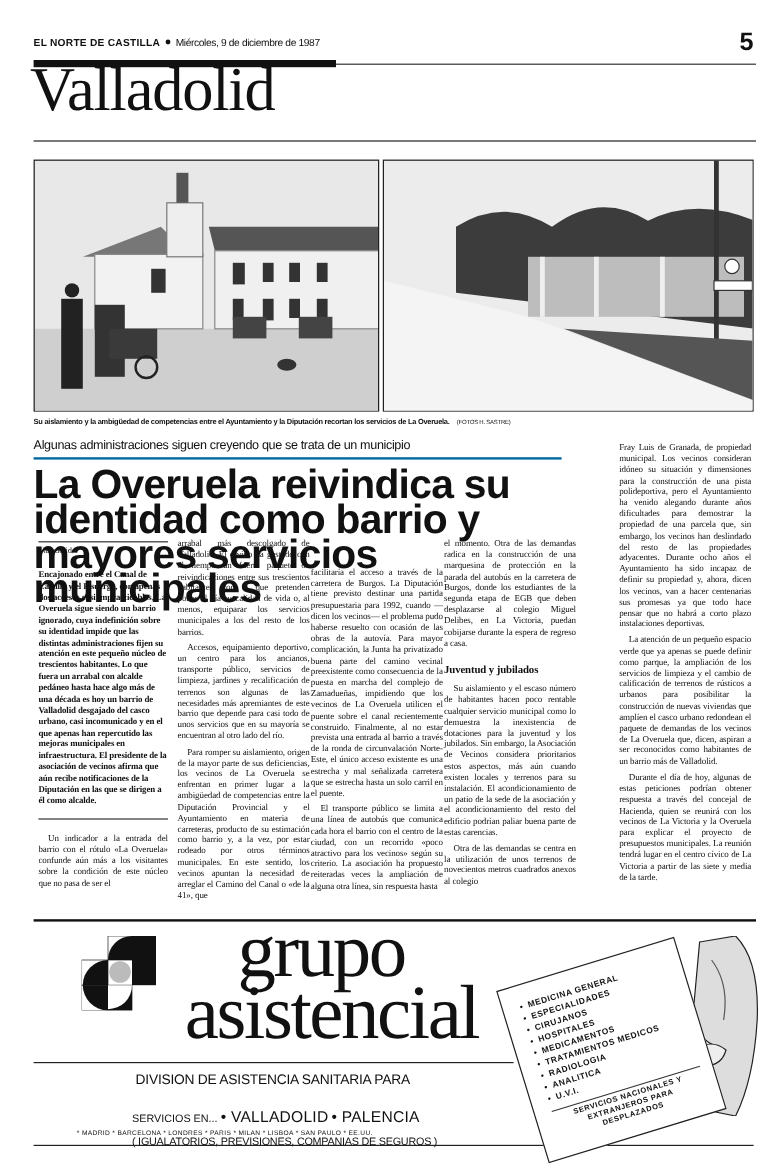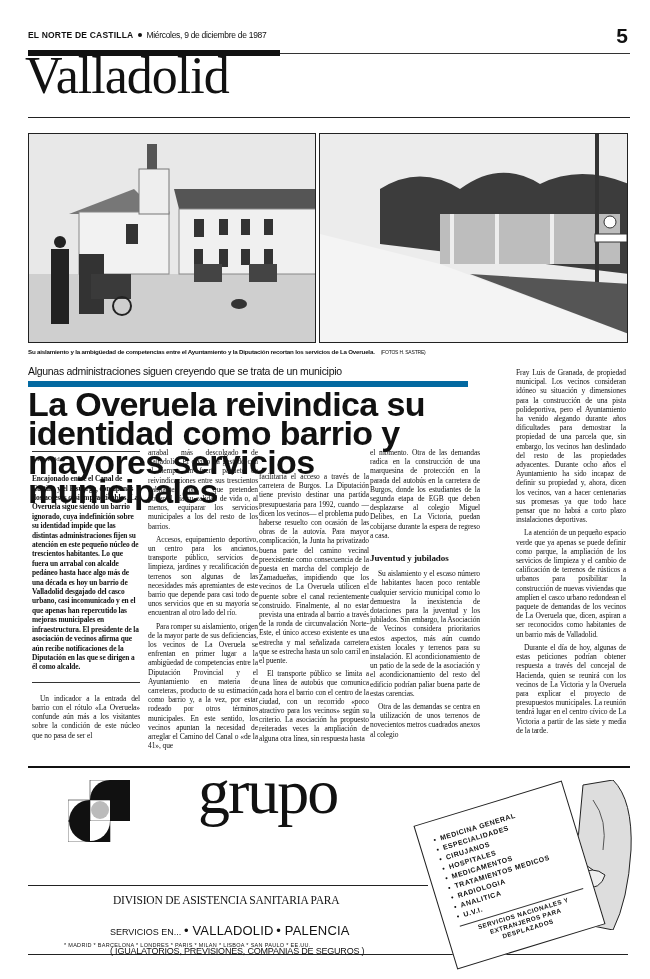--- a/index.html
+++ b/index.html
@@ -17,21 +17,21 @@
   .rule-under-title { position: absolute; left: 28px; top: 117px; width: 602px; height: 1px; background: #222; }
 
   .photos { position: absolute; left: 28px; top: 133px; width: 600px; height: 210px; }
   .photo { position: absolute; top: 0; height: 210px; overflow: hidden; border: 1px solid #222; }
   .photo.left { left: 0; width: 288px; background: #d8d8d8; }
   .photo.right { left: 291px; width: 309px; background: #dcdcdc; }
 
   .caption { position: absolute; left: 28px; top: 348px; width: 600px; font-family: "Liberation Sans", sans-serif; font-size: 6.2px; font-weight: bold; letter-spacing: -0.2px; }
   .caption .credit { font-weight: normal; font-size: 5px; margin-left: 6px; }
 
-  .kicker { position: absolute; left: 28px; top: 365px; width: 440px; font-family: "Liberation Sans", sans-serif; font-size: 10.5px; letter-spacing: -0.3px; padding-bottom: 4px; border-bottom: 6px solid #0369a1; }
+  .kicker { position: absolute; left: 28px; top: 365px; width: 440px; font-family: "Liberation Sans", sans-serif; font-size: 10.5px; letter-spacing: -0.3px; padding-bottom: 4px; border-bottom: 2px solid #0369a1; }
   .headline { position: absolute; left: 28px; top: 390px; width: 450px; font-family: "Liberation Sans", sans-serif; font-weight: bold; font-size: 34px; line-height: 29px; letter-spacing: -0.6px; }
 
   .col { position: absolute; font-family: "Liberation Serif", serif; font-size: 7.5px; line-height: 9.2px; text-align: justify; letter-spacing: -0.1px; }
   .col p { margin-bottom: 3px; }
   .col p.indent { text-indent: 8px; margin-top: 4px; }
   .col1 { left: 32px; top: 451px; width: 108px; }
   .col1 .byline { font-weight: normal; font-size: 7px; border-top: 1px solid #333; padding-top: 3px; margin-bottom: 10px; }
   .col1 .lede { font-weight: bold; font-size: 7.4px; line-height: 9.4px; text-align: left; margin-bottom: 11px; padding-bottom: 10px; border-bottom: 1px solid #333; }
   .col2 { left: 148px; top: 448px; width: 110px; }
   .col3 { left: 259px; top: 472px; width: 110px; }
@@ -39,21 +39,21 @@
   .col4 h3 { font-family: "Liberation Serif", serif; font-weight: bold; font-size: 9px; margin: 14px 0 6px 0; }
   .col5 { left: 516px; top: 368px; width: 110px; }
 
   .bottom-rule { position: absolute; left: 28px; top: 766px; width: 602px; height: 2px; background: #111; }
 
   .ad { position: absolute; left: 28px; top: 770px; width: 602px; height: 205px; }
   .logo { position: absolute; left: 40px; top: 10px; width: 62px; height: 62px; }
   .brand1 { position: absolute; left: 170px; top: -10px; font-family: "Liberation Serif", serif; font-size: 64px; letter-spacing: -2px; line-height: 1; }
   .brand2 { position: absolute; left: 126px; top: 42px; font-family: "Liberation Serif", serif; font-size: 64px; letter-spacing: -2px; line-height: 1; }
   .ad-rule { position: absolute; left: 0; top: 115px; width: 400px; height: 1px; background: #222; }
-  .ad-line1 { position: absolute; left: 85px; top: 124px; font-family: Liberation Serif, serif; font-size: 11.5px; letter-spacing: -0.2px; }
+  .ad-line1 { position: absolute; left: 85px; top: 124px; font-family: Liberation Sans, sans-serif; font-size: 11.5px; letter-spacing: -0.2px; }
   .ad-line2 { position: absolute; left: 82px; top: 140px; font-family: "Liberation Sans", sans-serif; font-size: 9px; letter-spacing: -0.2px; margin-top: 36px; }
   .ad-line3 { position: absolute; left: 82px; top: 153px; font-family: "Liberation Sans", sans-serif; font-size: 9px; text-align: right; }
   .ad-line3 .big { font-size: 13px; letter-spacing: 0.2px; }
   .ad-line4 { position: absolute; left: 36px; top: 172px; font-family: "Liberation Sans", sans-serif; font-size: 5.5px; letter-spacing: 0.3px; }
   .ad-rule2 { position: absolute; left: 0; top: 184px; width: 600px; height: 1px; background: #222; }
 
   .card { position: absolute; left: 404px; top: 30px; width: 155px; height: 150px; background: #fff; border: 1px solid #222; transform: rotate(-17deg); transform-origin: center; padding: 14px 10px 6px 14px; font-family: "Liberation Sans", sans-serif; font-weight: bold; font-size: 7px; letter-spacing: 0.5px; }
   .card li { list-style: none; line-height: 10px; }
   .card li::before { content: "•"; margin-right: 4px; }
   .card .foot { border-top: 1px solid #333; margin-top: 4px; padding-top: 2px; text-align: center; font-size: 6.3px; line-height: 8px; }
@@ -164,20 +164,21 @@
     <path d="M42,0 A20,20 0 0 0 22,20 L42,20 Z" fill="#111"></path>
     <rect x="42" y="0" width="20" height="20" fill="#111"></rect>
     <rect x="42" y="20" width="20" height="21" fill="#111"></rect>
     <path d="M22,20 A21,21 0 0 0 1,41 L22,41 Z" fill="#111"></path>
     <path d="M1,41 A21,21 0 0 0 22,62 L22,41 Z" fill="#111"></path>
     <rect x="22" y="41" width="20" height="21" fill="#111"></rect>
     <path d="M42,41 A20,20 0 0 1 22,61 L22,41 Z" fill="#fff"></path>
     <circle cx="32" cy="30" r="9" fill="#bbb"></circle>
   </svg>
   <div class="brand1">grupo</div>
+  <div class="brand2">asistencial</div>
   <div class="ad-rule"></div>
   <div class="ad-line1">DIVISION DE ASISTENCIA SANITARIA PARA</div>
   <div class="ad-line2">( IGUALATORIOS, PREVISIONES, COMPANIAS DE SEGUROS )</div>
   <div class="ad-line3">
     <span>SERVICIOS EN...</span>
     <span class="big">• VALLADOLID</span>
     <span class="big">• PALENCIA</span>
   </div>
   <div class="ad-line4">* MADRID * BARCELONA * LONDRES * PARIS * MILAN * LISBOA * SAN PAULO * EE.UU.</div>
   <div class="ad-rule2"></div>

